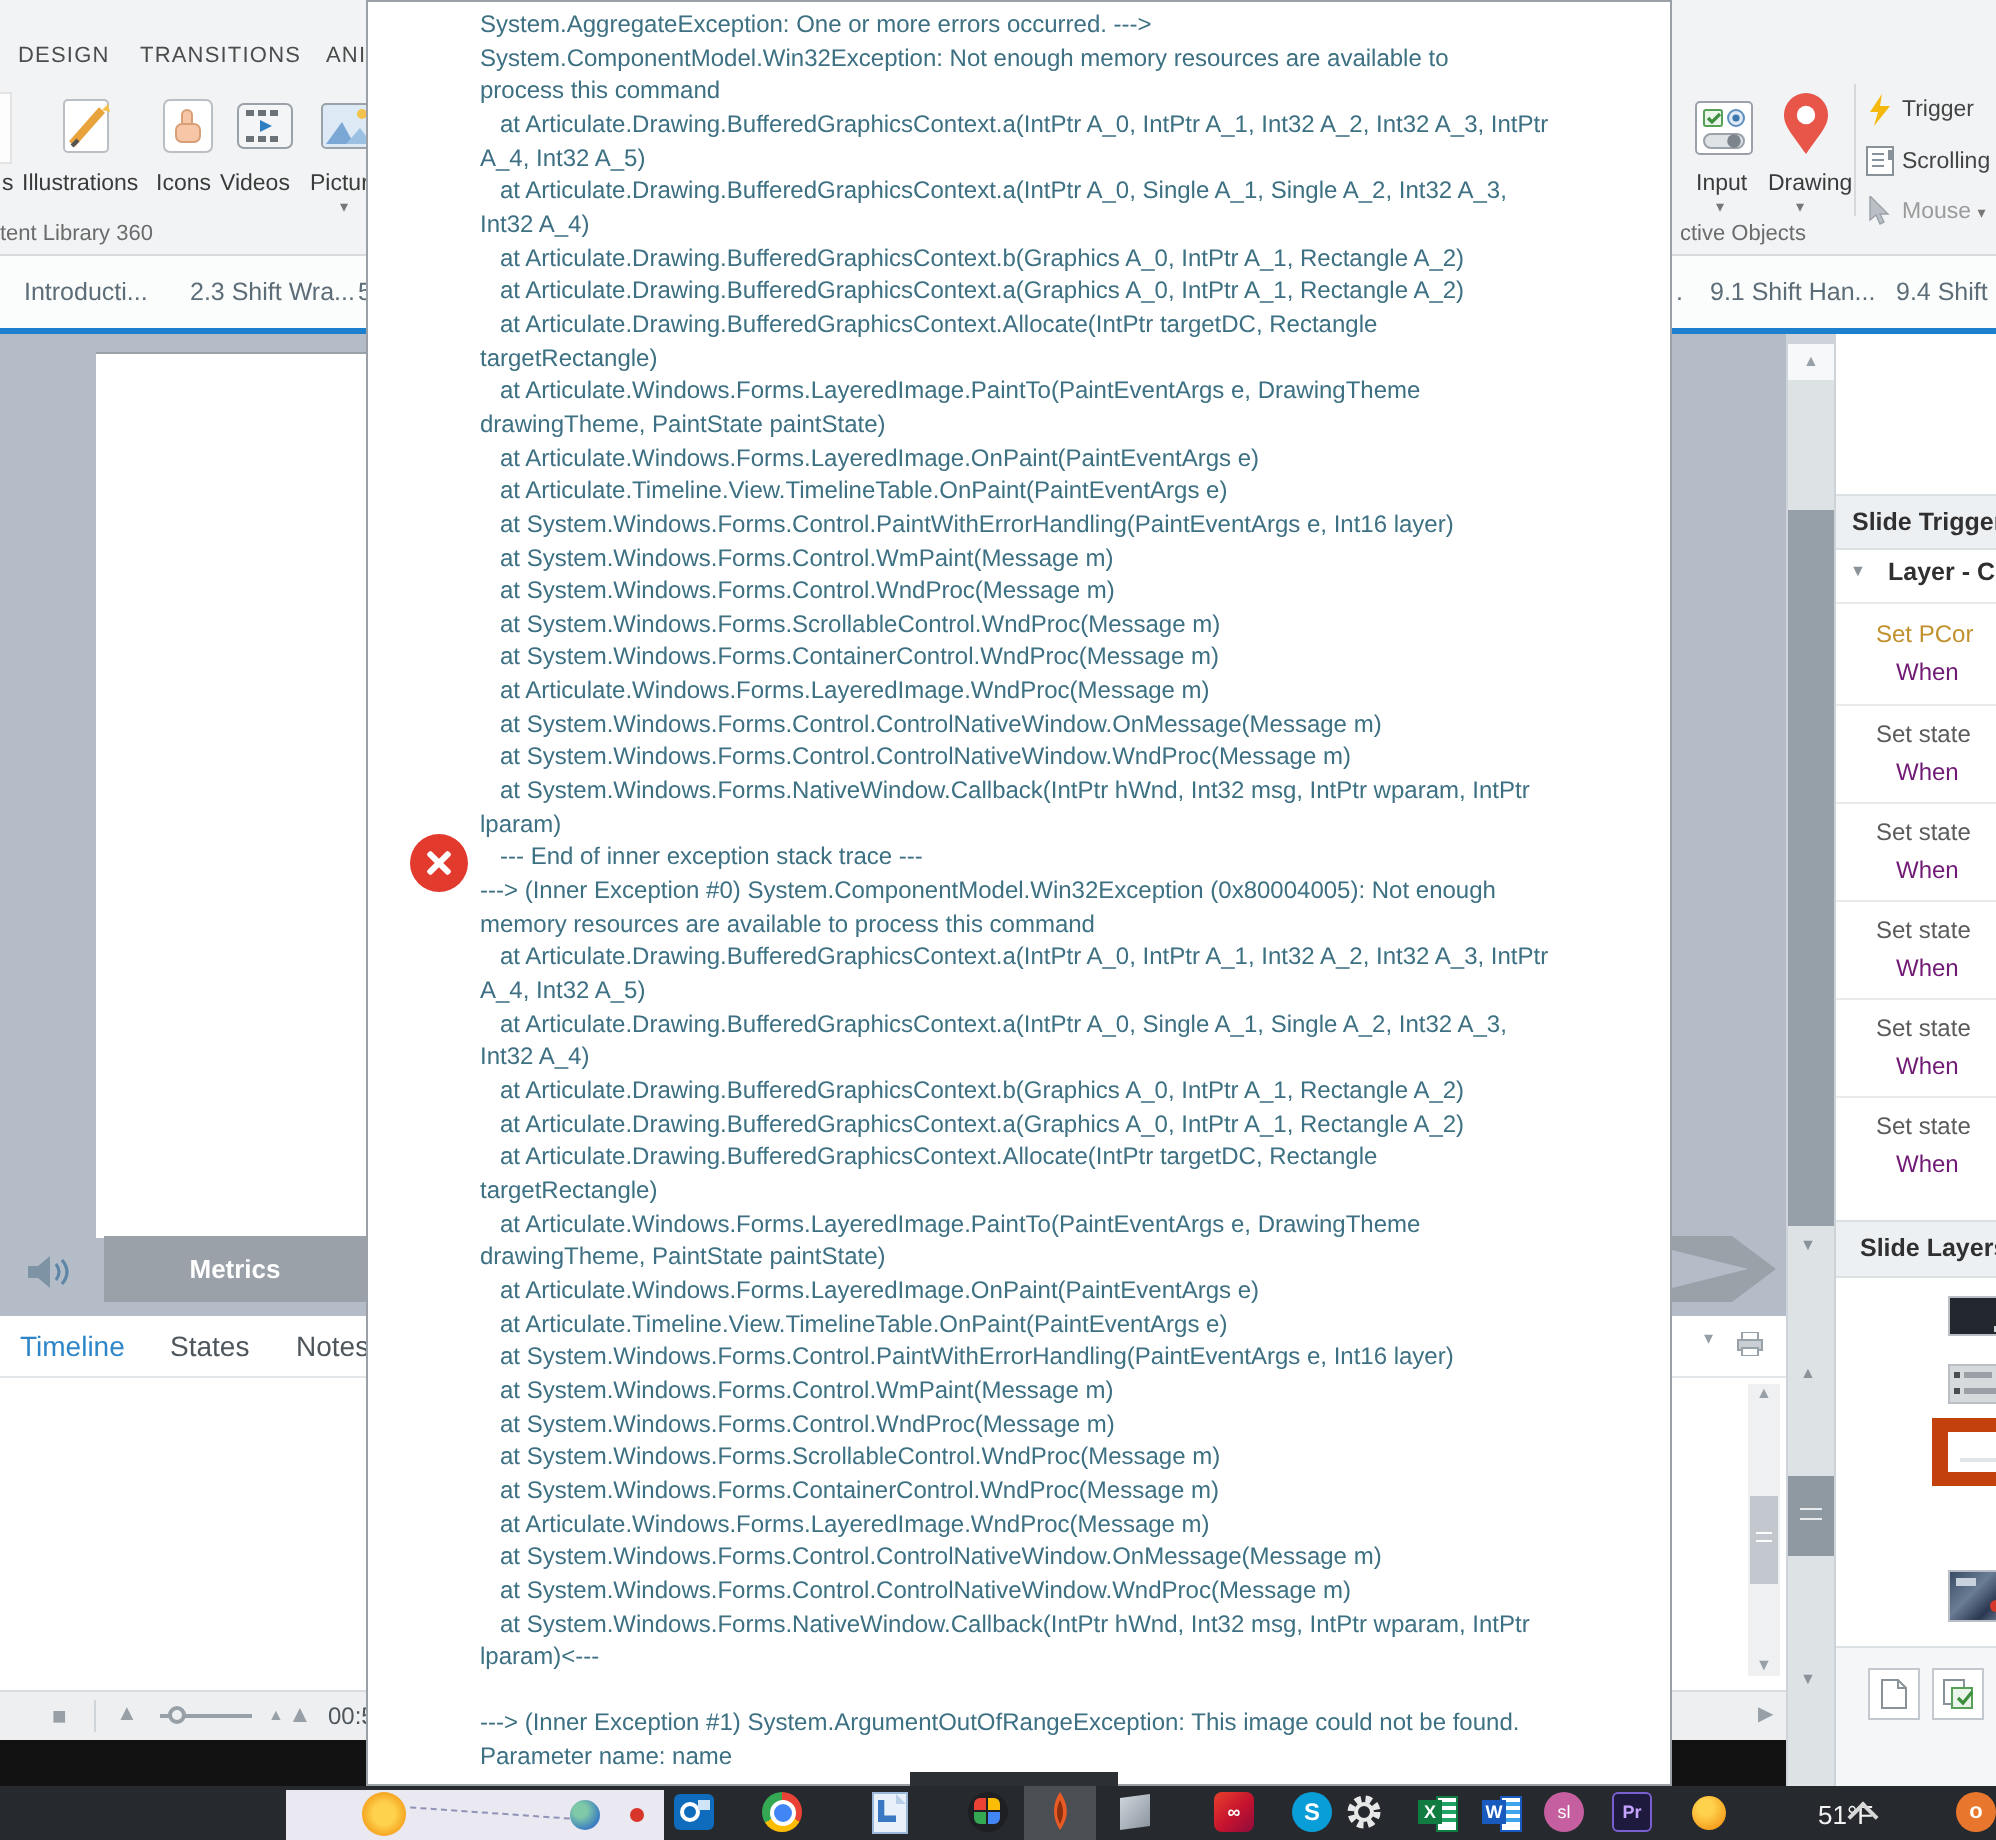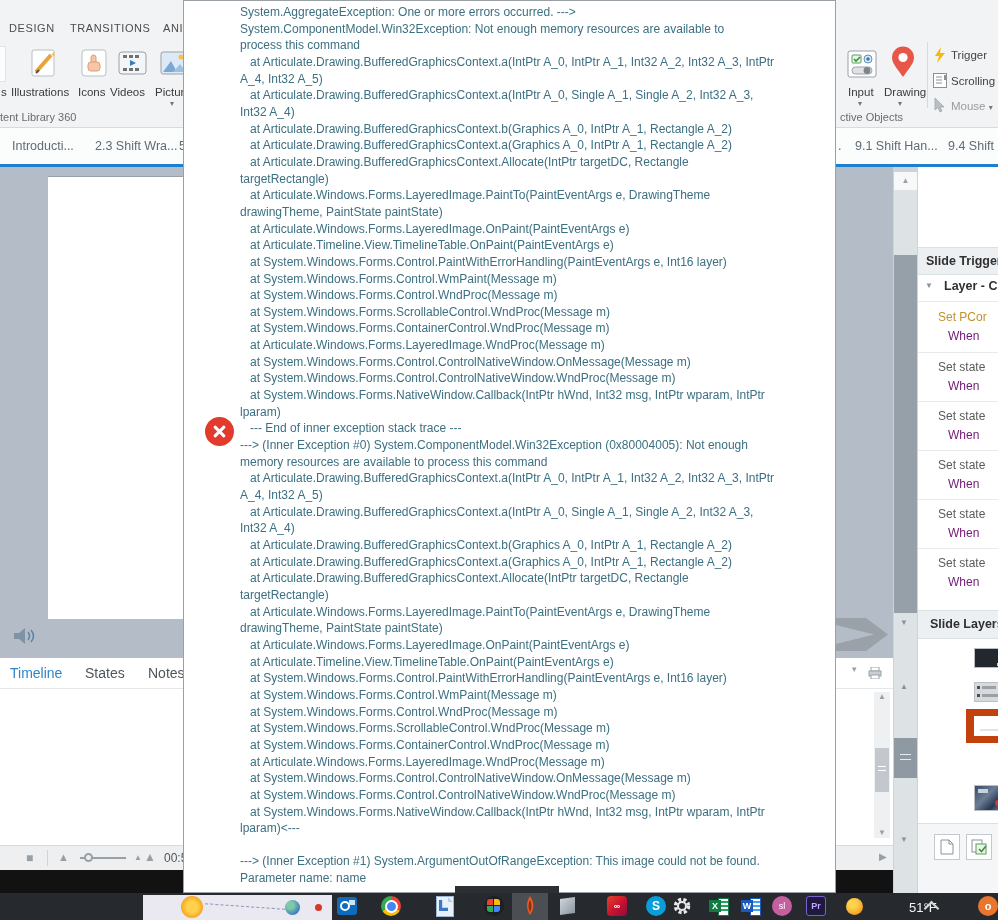--- a/index.html
+++ b/index.html
@@ -193,20 +193,21 @@
     <div class="abs slide"></div>
 
     <div class="abs" style="left:12px;top:458px;width:26px;height:22px;">
       <svg width="26" height="22">
           <polygon points="2,8 7,8 13,3 13,19 7,14 2,14" fill="#7e93a4"></polygon>
           <path d="M16 7 q3 4 0 8" stroke="#5f86a8" stroke-width="1.6" fill="none"></path>
           <path d="M19 5 q5 6 0 12" stroke="#5f86a8" stroke-width="1.6" fill="none"></path>
         </svg>
     </div>
 
+    <div class="abs banner" style="left:52px;width:131px;">Metrics</div>
 
     <div class="abs" style="left:836px;top:451px;width:56px;height:33px;">
       <svg width="56" height="33">
           <polygon points="0,0 30,0 52,16.5 30,33 0,33 0,26 38,16.5 0,7" fill="#9aa1a9"></polygon>
         </svg>
     </div>
   </div>
 
   <div class="abs tl">
     <div class="abs tltabs">

